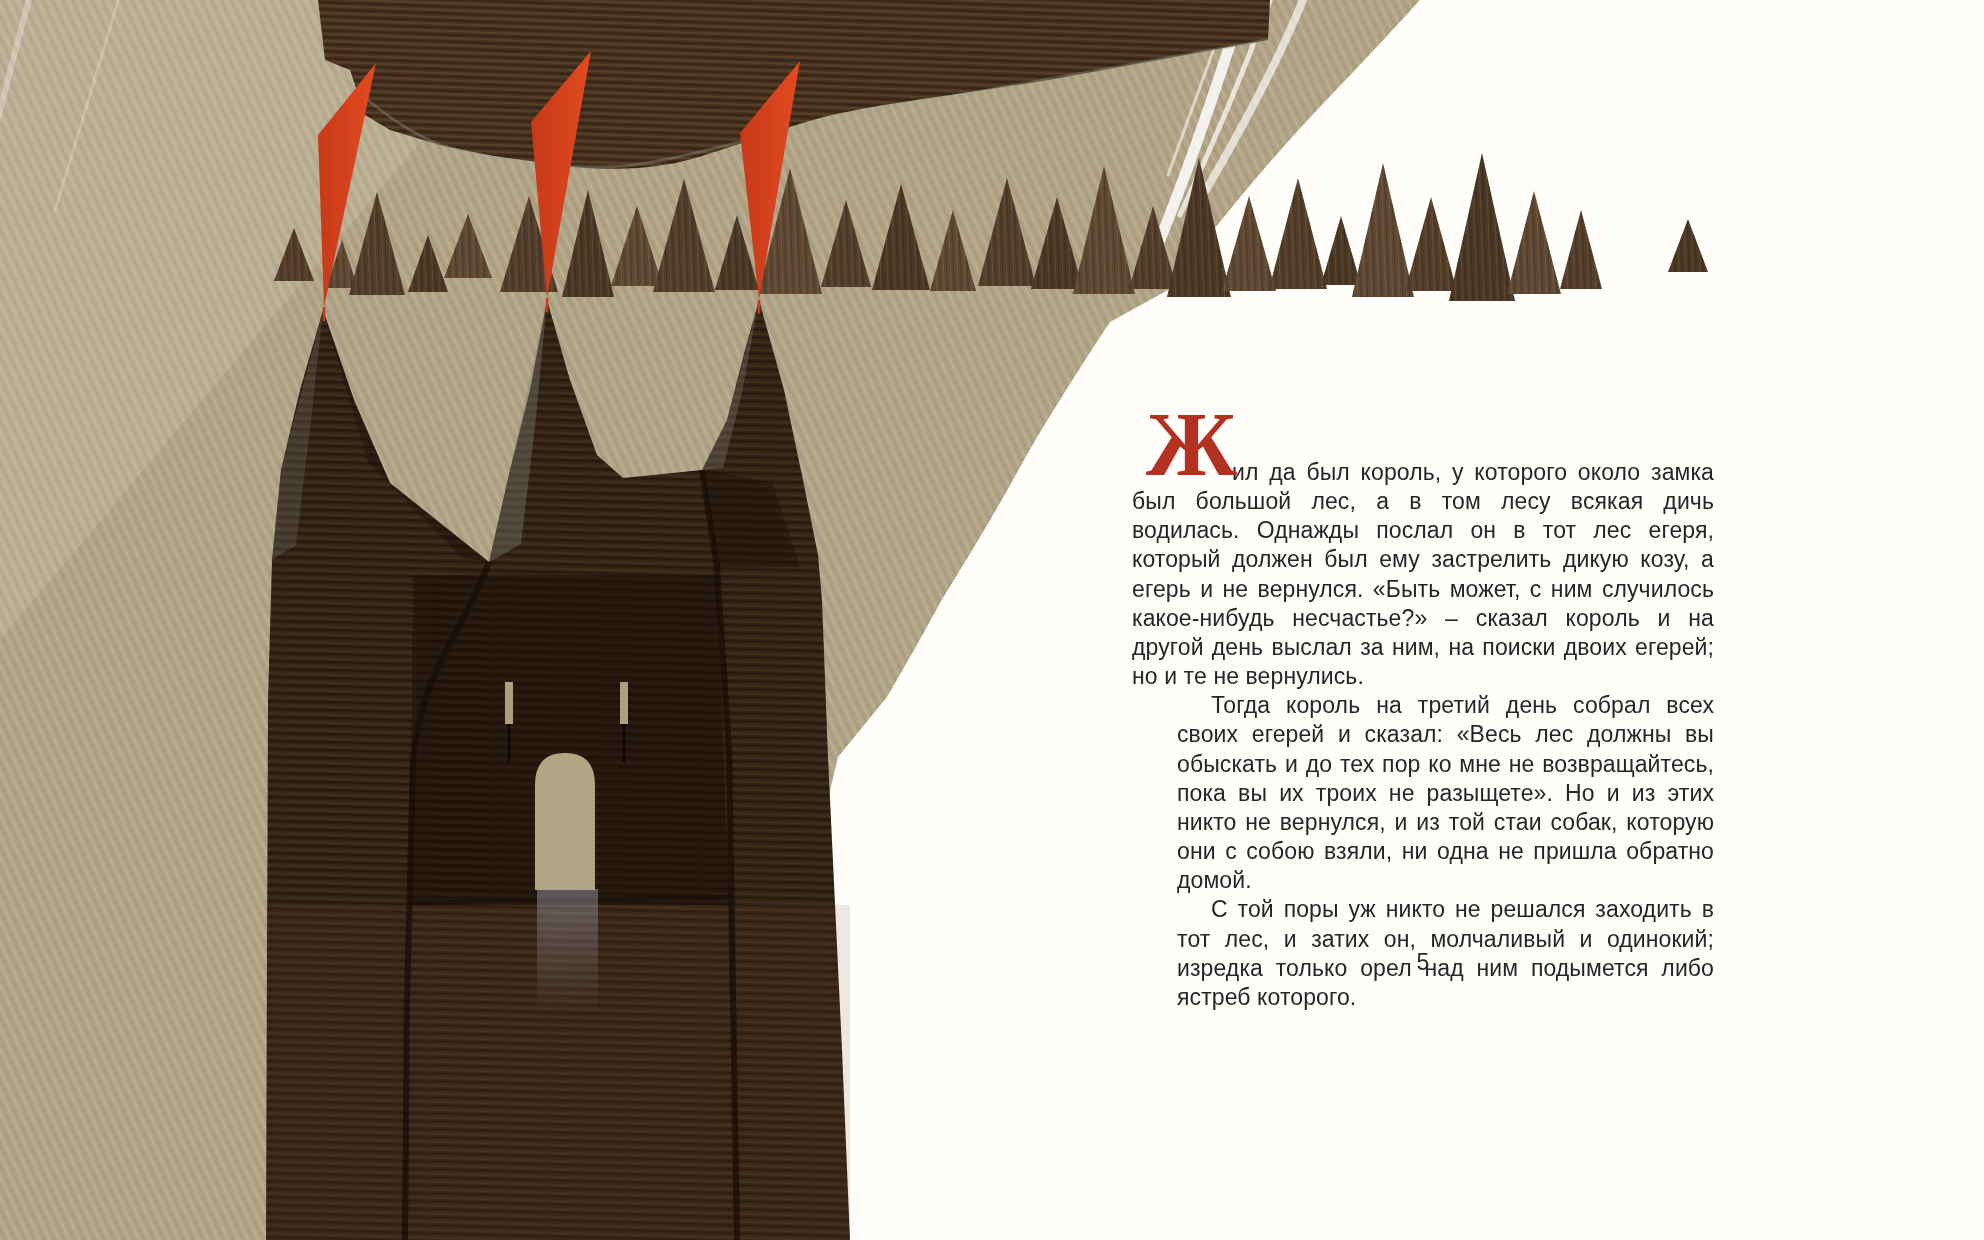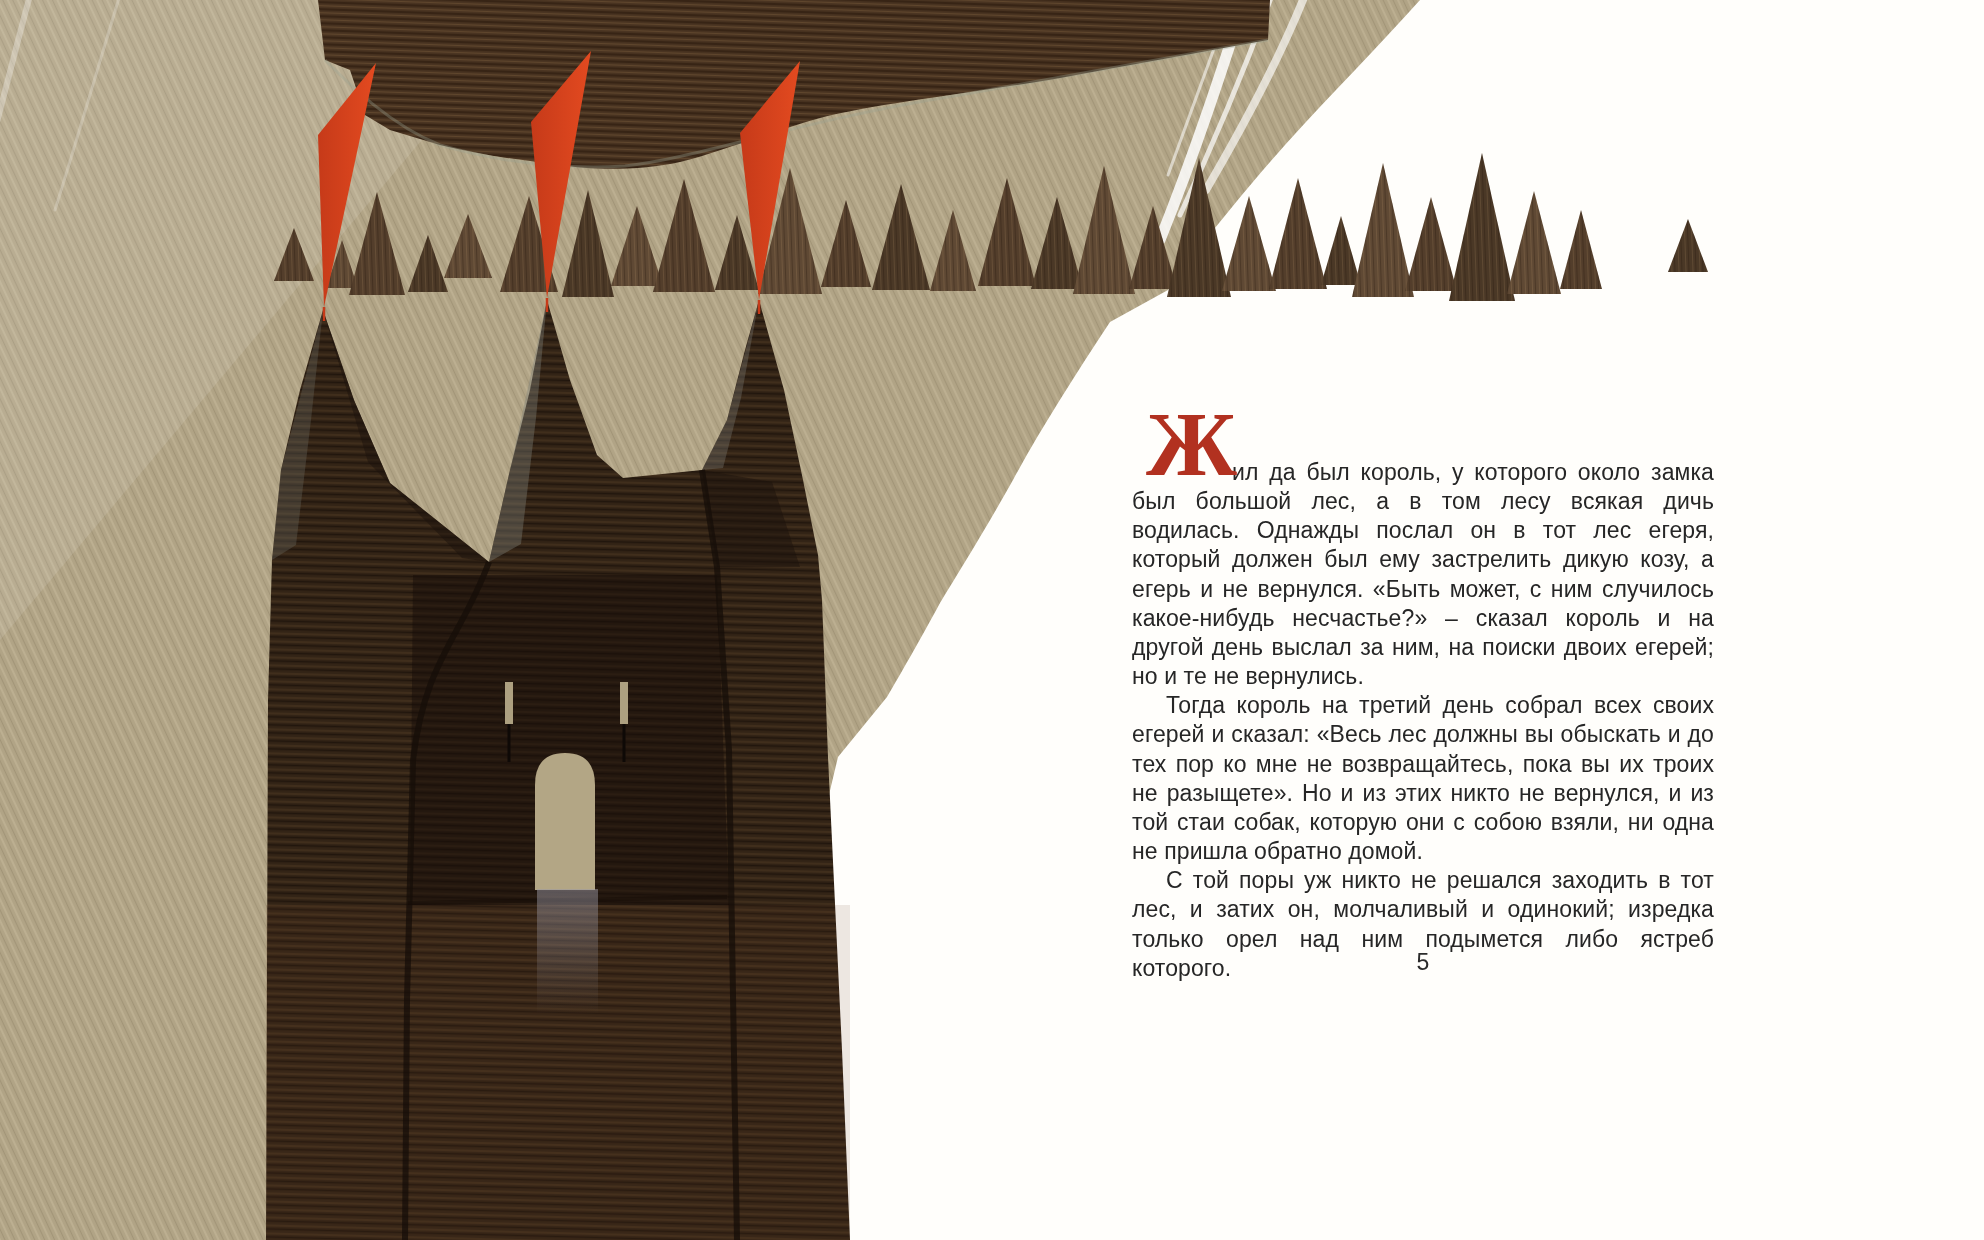--- a/index.html
+++ b/index.html
@@ -14,21 +14,21 @@
   .textcol{
     position:absolute;
     left:1132px;top:444px;width:582px;
     font-size:23px;line-height:29.15px;
     color:#262626;
     text-align:justify;
     letter-spacing:0.1px;
   }
   .textcol p{margin:0;padding:0;}
   .textcol p.p-first{text-indent:100px;margin-top:14px;}
-  .textcol p.p-indent{text-indent:34px;}
+  .textcol p.p-indent{text-indent:34px;margin-left:45px;}
   .dropcap{
     position:absolute;
     left:14px;top:-46px;
     font-family:"Liberation Serif",serif;
     font-weight:700;
     font-size:92px;line-height:1;
     color:#b23120;
   }
   .pagenum{
     position:absolute;

